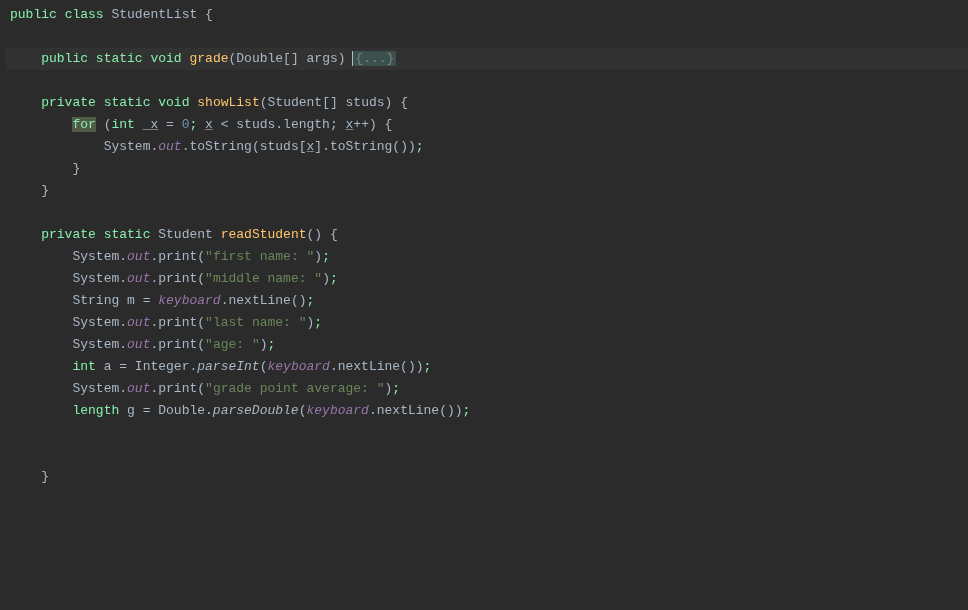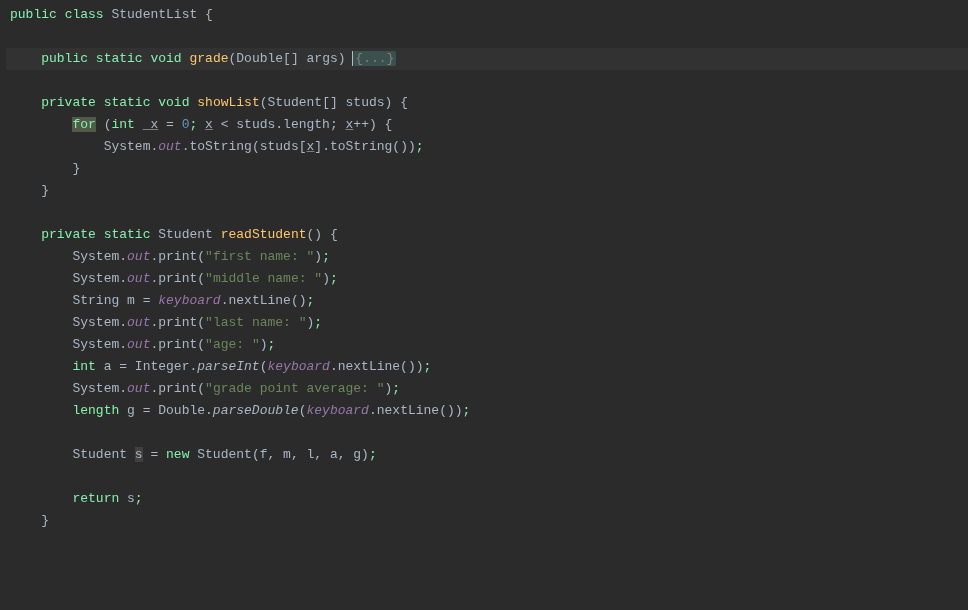--- a/index.html
+++ b/index.html
@@ -55,17 +55,15 @@
 <div class="line">    <span class="kw">private</span> <span class="kw">static</span> <span>Student</span> <span class="method-decl">readStudent</span><span>() {</span></div>
 <div class="line">        <span>System</span><span>.</span><span class="field">out</span><span>.</span><span>print</span><span>(</span><span class="str">"first name: "</span><span>)</span><span class="kw">;</span></div>
 <div class="line">        <span>System</span><span>.</span><span class="field">out</span><span>.</span><span>print</span><span>(</span><span class="str">"middle name: "</span><span>)</span><span class="kw">;</span></div>
 <div class="line">        <span>String</span><span> m = </span><span class="field">keyboard</span><span>.nextLine()</span><span class="kw">;</span></div>
 <div class="line">        <span>System</span><span>.</span><span class="field">out</span><span>.</span><span>print</span><span>(</span><span class="str">"last name: "</span><span>)</span><span class="kw">;</span></div>
 <div class="line">        <span>System</span><span>.</span><span class="field">out</span><span>.</span><span>print</span><span>(</span><span class="str">"age: "</span><span>)</span><span class="kw">;</span></div>
 <div class="line">        <span class="kw">int</span><span> a = Integer.</span><span class="static-call">parseInt</span><span>(</span><span class="field">keyboard</span><span>.nextLine())</span><span class="kw">;</span></div>
 <div class="line">        <span>System</span><span>.</span><span class="field">out</span><span>.</span><span>print</span><span>(</span><span class="str">"grade point average: "</span><span>)</span><span class="kw">;</span></div>
 <div class="line">        <span class="kw">length</span><span> g = Double.</span><span class="static-call">parseDouble</span><span>(</span><span class="field">keyboard</span><span>.nextLine())</span><span class="kw">;</span></div>
 <div class="line"> </div>
-<div class="line">        <span>Student </span><span class="hlbox2">s</span><span> = </span><span class="kw">new</span><span> Student(</span><span>f, m, l, a, g</span><span>)</span><span class="kw">;</span></div>
 <div class="line"> </div>
-<div class="line">        <span class="kw">return</span><span> s</span><span class="kw">;</span></div>
 <div class="line">    <span>}</span></div>
 </div>
 
 </body></html>

